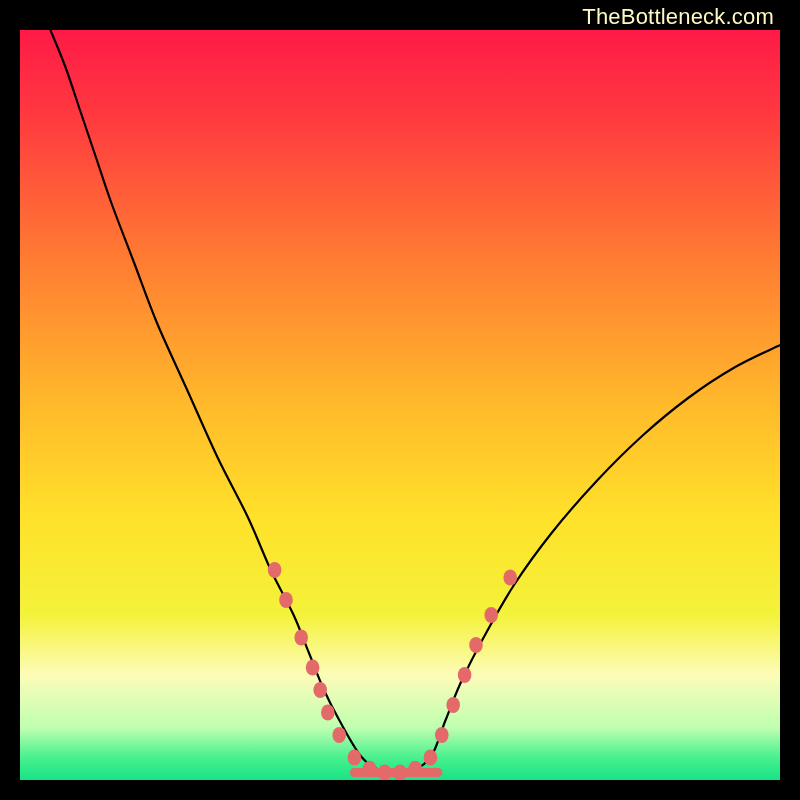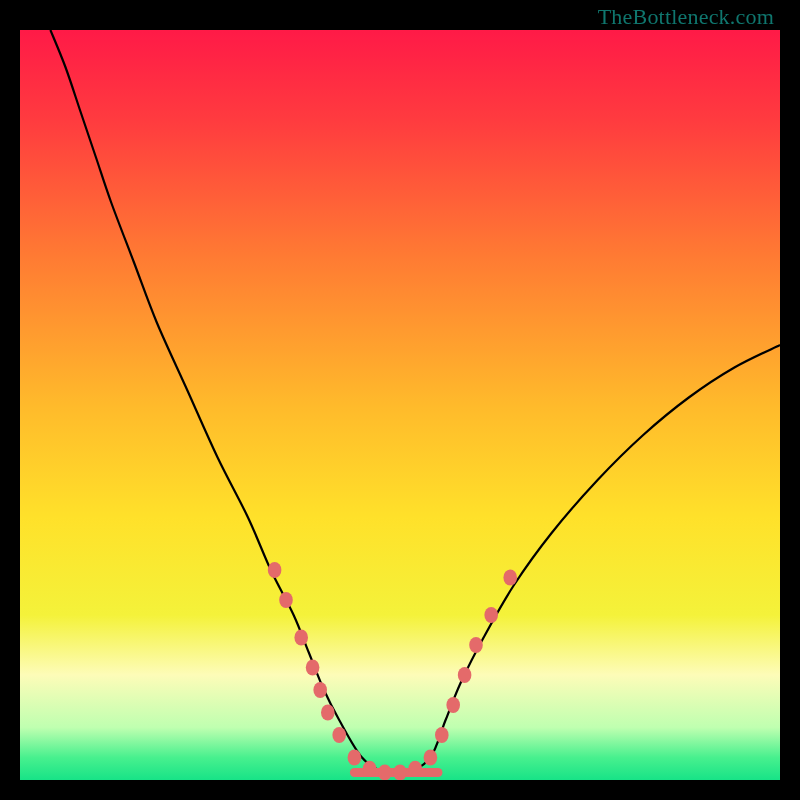--- a/index.html
+++ b/index.html
@@ -22,23 +22,23 @@
     position: absolute;
     left: 0;
     top: 30px;
     width: 760px;
     height: 750px;
   }
   .watermark {
     position: absolute;
     top: 4px;
     right: 6px;
-    font-family: Liberation Serif, serif;
+    font-family: Liberation Sans, sans-serif;
     font-size: 22px;
-    color: #0f766e;
+    color: #fef9c3;
     letter-spacing: 0.2px;
   }
   svg { display: block; }
 </style>
 </head>
 <body>
 
 <div class="frame">
   <div class="watermark">TheBottleneck.com</div>
   <div class="plot">

